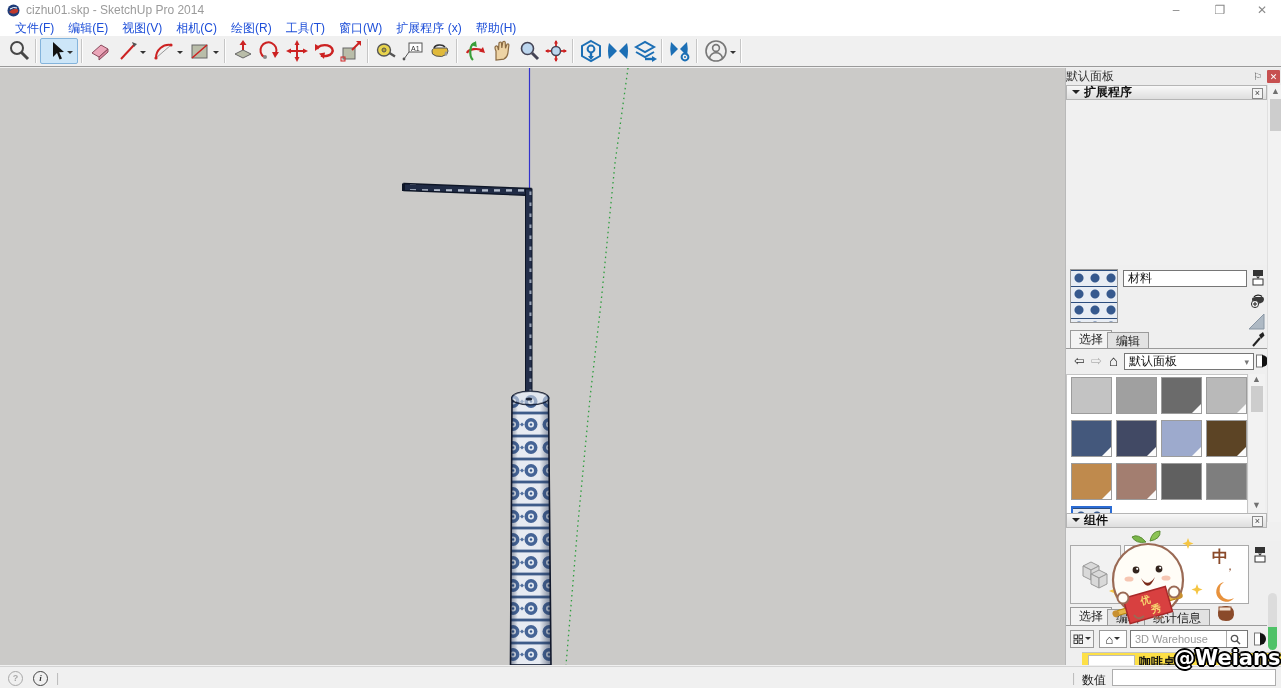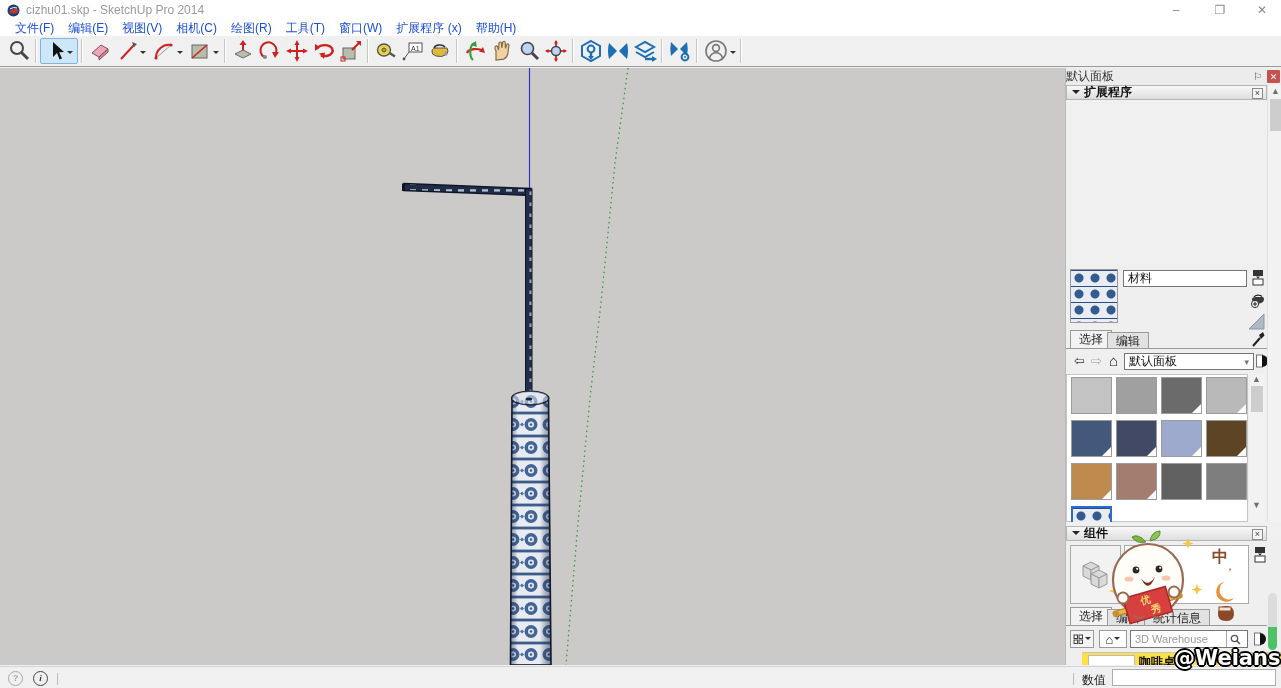--- a/index.html
+++ b/index.html
@@ -435,21 +435,21 @@
         <div class="swatch sel ceramic" style="left: 4px; top: 131px;"></div>
       </div>
 
     <div class="abs" style="left:183px;top:109px;width:16px;height:148px;background:#f2f2f2">
       <div class="scr-arrow">▲</div>
       <div style="margin:2px auto;width:12px;height:26px;background:#cdcdcd"></div>
       <div class="scr-arrow" style="position:absolute;bottom:12px">▼</div>
     </div>
   </div>
 
-  <div class="abs sec-header" style="top:458px">
+  <div class="abs sec-header" style="top:445px">
     <span class="sec-tri"></span>
     <span class="sec-title">组件</span>
     <span class="sec-close">×</span>
   </div>
   <div class="abs panelbody" style="top:473px;height:124px;width:216px;background:#efefef">
     <div class="abs" style="left:4px;top:4px;width:49px;height:57px;background:#f2f2f2;border:1px solid #aaa;display:flex;align-items:center;justify-content:center">
       <svg width="34" height="34">
         <g fill="#d9d9d9" stroke="#9a9a9a">
             <polygon points="12,4 20,8 12,12 4,8"></polygon>
             <polygon points="4,8 12,12 12,22 4,18"></polygon>

